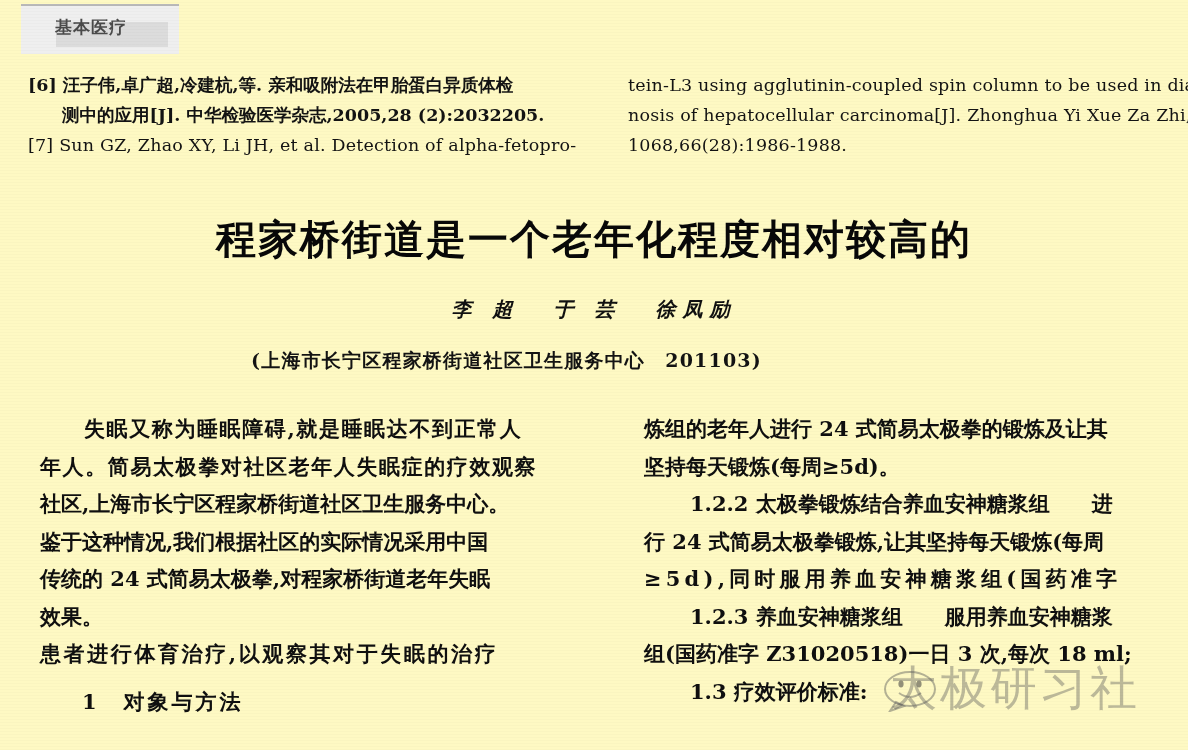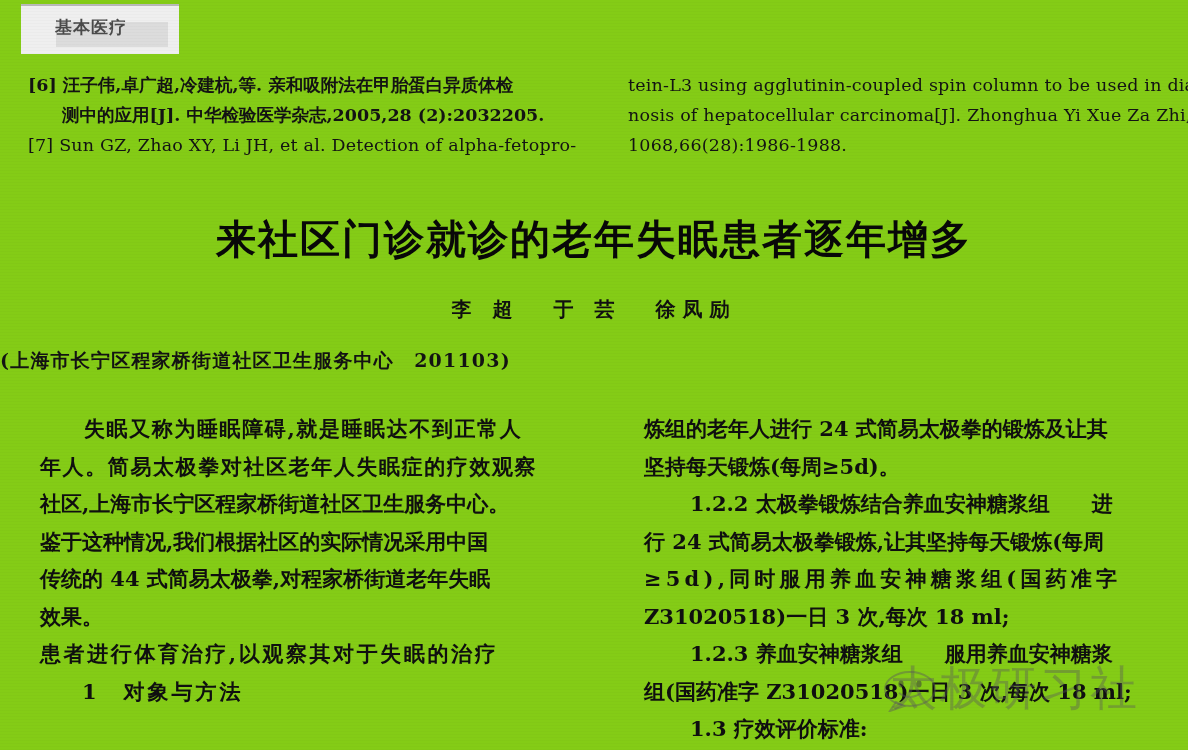--- a/index.html
+++ b/index.html
@@ -13,21 +13,21 @@
     overflow: hidden;
     font-family: "DejaVu Serif", "Liberation Serif", serif;
     color: #0d0d0d;
     position: relative;
   }
 
   
   #page {
     position: absolute;
     inset: 0;
-    background: #84cc16;
+    background: #fef9c3;
   }
 
   
   .section-chip-outer {
     position: absolute;
     left: 21px;
     top: 4px;
     width: 158px;
     height: 48px;
     background: #efefef;
@@ -102,30 +102,31 @@
   .authors {
     position: absolute;
     top: 296px;
     left: 0;
     width: 1188px;
     text-align: center;
     font-size: 20px;
     font-weight: 700;
     letter-spacing: 1px;
     color: #101010;
+    font-style: italic;
   }
   .author-name { margin: 0 13px; letter-spacing: 7px; }
 
   
   .affiliation {
     position: absolute;
     top: 348px;
     left: 0;
     width: 1013px;
-    text-align: left;
+    text-align: center;
     font-size: 19px;
     font-weight: 600;
     letter-spacing: 1.2px;
     color: #131313;
   }
 
   
   .body-cols { position: absolute; top: 410px; left: 0; width: 1188px; height: 340px; }
   .body-col { position: absolute; top: 0; }
   .body-col.left  { left: 40px;  width: 520px; }
@@ -137,21 +138,21 @@
     white-space: nowrap;
     font-weight: 600;
     color: #0f0f0f;
     text-align: justify;
   }
   .p-line.indent  { padding-left: 44px; }
   .p-line.indent2 { padding-left: 46px; }
   .p-line.spread  { letter-spacing: 1.6px; }
   .p-line.spread2 { letter-spacing: 4.2px; }
   .p-line.spread3 { letter-spacing: 2.6px; }
-  .p-line.heading { padding-left: 42px; letter-spacing: 3px; }
+  .p-line.heading { padding-left: 42px; letter-spacing: 3px; margin-top: 10px; }
 
   sup.refmark {
     font-size: 11px;
     vertical-align: super;
     font-weight: 500;
     letter-spacing: 0;
   }
 
   
   .watermark {
@@ -209,50 +210,49 @@
       <div class="ref-line indent">测中的应用[J]. 中华检验医学杂志,2005,28 (2):2032205.</div>
       <div class="ref-line latin">[7] Sun GZ, Zhao XY, Li JH, et al. Detection of alpha-fetopro-</div>
     </div>
     <div class="ref-col right">
       <div class="ref-line latin">tein-L3 using agglutinin-coupled spin column to be used in diag-</div>
       <div class="ref-line latin">nosis of hepatocellular carcinoma[J]. Zhonghua Yi Xue Za Zhi,</div>
       <div class="ref-line latin">1068,66(28):1986-1988.</div>
     </div>
   </div>
 
-  <div class="article-title">来社区门诊就诊的老年失眠患者逐年增多</div>
+  <div class="article-title">程家桥街道是一个老年化程度相对较高的</div>
 
   <div class="authors">
     <span class="author-name">李 超</span>
     <span class="author-name">于 芸</span>
     <span class="author-name">徐凤励</span>
   </div>
 
   <div class="affiliation">(上海市长宁区程家桥街道社区卫生服务中心　201103)</div>
 
   <div class="body-cols">
 
     <div class="body-col left">
       <div class="p-line indent spread">失眠又称为睡眠障碍,就是睡眠达不到正常人</div>
       <div class="p-line spread">年人。简易太极拳对社区老年人失眠症的疗效观察</div>
       <div class="p-line">社区,上海市长宁区程家桥街道社区卫生服务中心。</div>
       <div class="p-line">鉴于这种情况,我们根据社区的实际情况采用中国</div>
-      <div class="p-line">传统的 44 式简易太极拳,对程家桥街道老年失眠</div>
+      <div class="p-line">传统的 24 式简易太极拳,对程家桥街道老年失眠</div>
       <div class="p-line">效果。</div>
       <div class="p-line spread3">患者进行体育治疗,以观察其对于失眠的治疗</div>
       <div class="p-line heading">1　对象与方法</div>
     </div>
 
     <div class="body-col right">
       <div class="p-line">炼组的老年人进行 24 式简易太极拳的锻炼及让其</div>
       <div class="p-line">坚持每天锻炼(每周≥5d)。</div>
       <div class="p-line indent2">1.2.2 太极拳锻炼结合养血安神糖浆组　　进</div>
       <div class="p-line">行 24 式简易太极拳锻炼,让其坚持每天锻炼(每周</div>
       <div class="p-line spread2">≥5d),同时服用养血安神糖浆组(国药准字</div>
-      <div class="p-line">Z31020518)一日 3 次,每次 18 ml;</div>
       <div class="p-line indent2">1.2.3 养血安神糖浆组　　服用养血安神糖浆</div>
       <div class="p-line">组(国药准字 Z31020518)一日 3 次,每次 18 ml;</div>
       <div class="p-line indent2">1.3 疗效评价标准:</div>
     </div>
 
   </div>
 
   <div class="watermark">
     <svg class="wm-logo" viewBox="0 0 56 44">
       <ellipse cx="28" cy="21" rx="25" ry="17" fill="none" stroke="rgba(90,90,90,0.45)" stroke-width="2"></ellipse>

